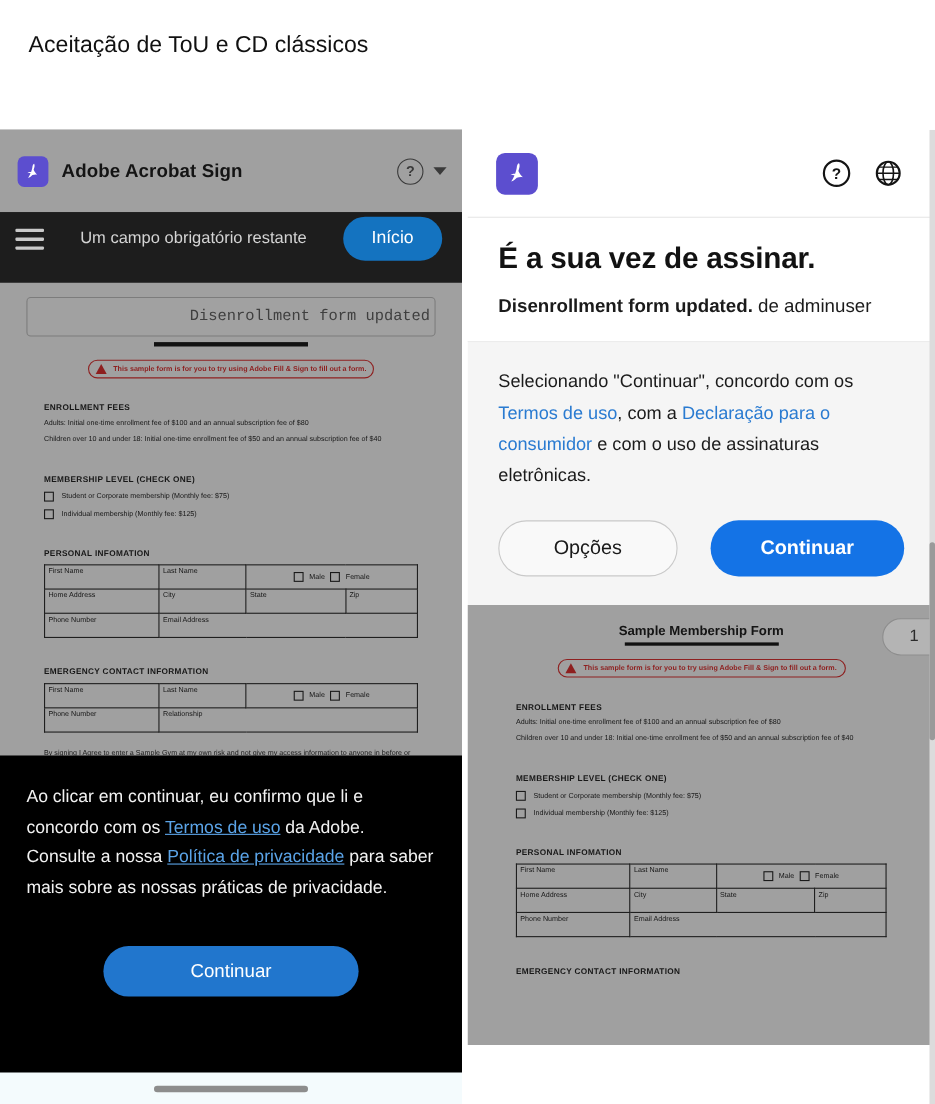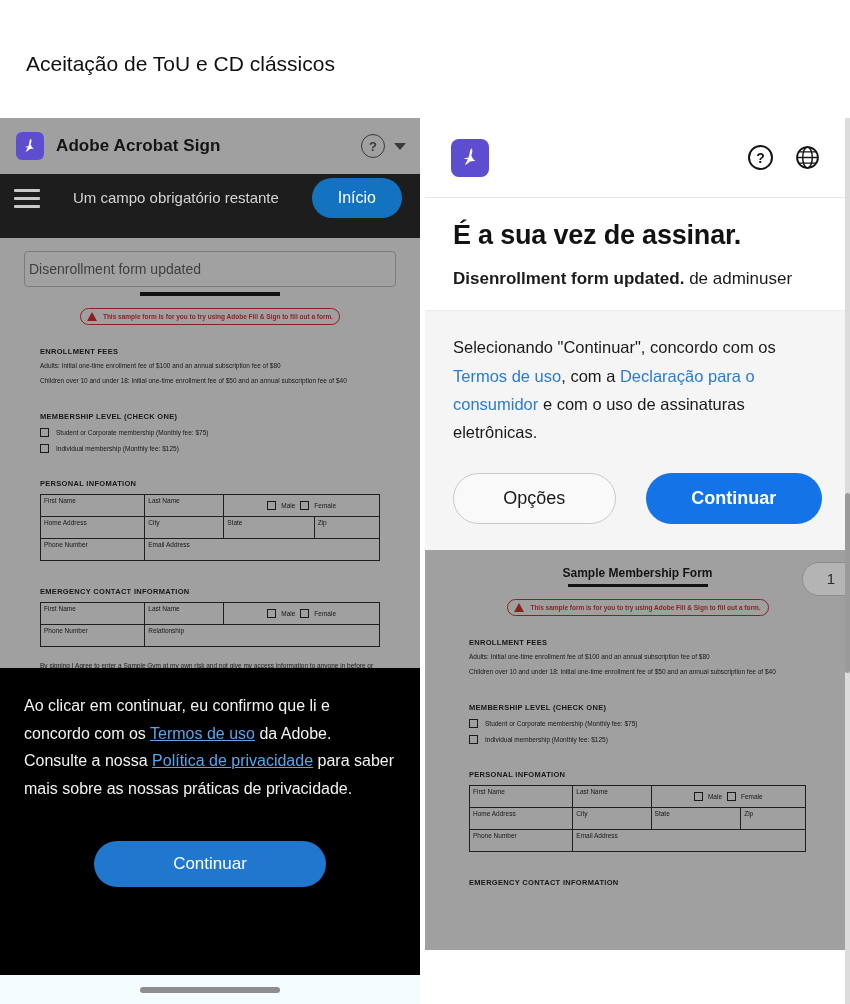--- a/index.html
+++ b/index.html
@@ -6,35 +6,35 @@
   html, body {
     width: 850px; height: 1004px;
     background: #ffffff;
     font-family: "Liberation Sans", sans-serif;
     overflow: hidden;
   }
   .stage { position: relative; width: 850px; height: 1004px; background:#fff; }
 
   
   .caption {
-    position: absolute; top: 52px;
+    position: absolute; top: 29px;
     font-size: 21px; color: #111; white-space: nowrap;
     font-family: "Liberation Sans", sans-serif;
   }
   .caption-left  { left: 26px; }
   .caption-right { left: 486px; }
 
   
   .panel { position: absolute; top: 118px; overflow: hidden; }
   .panel-left  { left: 0px;   width: 420px; height: 886px; background:#000; }
   .panel-right { left: 425px; width: 425px; height: 886px; background:#fff; }
 
   
   .l-topbar {
-    position: relative; height: 56px; background: #a0a0a0;
+    position: relative; height: 75px; background: #a0a0a0;
     display: flex; align-items: center; padding: 0 14px 0 16px;
   }
   .adobe-logo {
     width: 28px; height: 28px; border-radius: 6px; background: #5c4ecf;
     display: flex; align-items: center; justify-content: center; flex: none;
   }
   .adobe-logo svg { width: 18px; height: 18px; display:block; }
   .l-apptitle {
     font-size: 17px; font-weight: bold; color: #141414; margin-left: 12px;
     letter-spacing: .1px;
@@ -68,22 +68,23 @@
     padding: 11px 26px; border-radius: 24px; border: none;
     font-family: "Liberation Sans", sans-serif;
   }
 
   
   .l-doc {
     position: relative; height: 430px; background: #a0a0a0; overflow: hidden;
   }
   .doc-titlebox {
     margin: 13px 24px 0 24px; border: 1px solid #7c7c7c; border-radius: 4px;
-    text-align: left; font-size: 14px; color: #3f3f3f; padding: 9px 4px;
+    text-align: right; font-size: 14px; color: #3f3f3f; padding: 9px 4px;
     background: rgba(255,255,255,0.02);
+    font-family: Liberation Mono, monospace;
   }
   .doc-underline { width: 140px; height: 4px; background:#121212; margin: 5px auto 0 auto; }
 
   .doc-warn {
     margin: 12px auto 0 auto; width: 260px; border: 1px solid #8e2020;
     border-radius: 12px; display: flex; align-items: center; justify-content:center;
     gap: 6px; padding: 3px 8px;
   }
   .warn-tri {
     width: 0; height: 0; border-left: 5px solid transparent;

